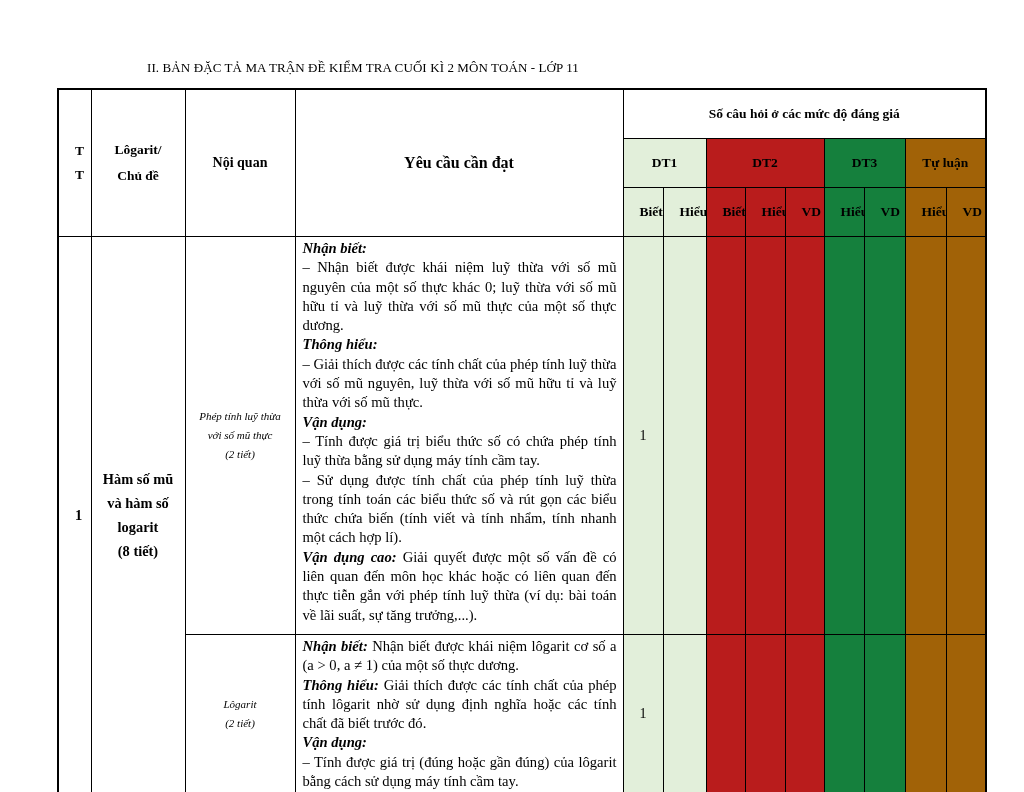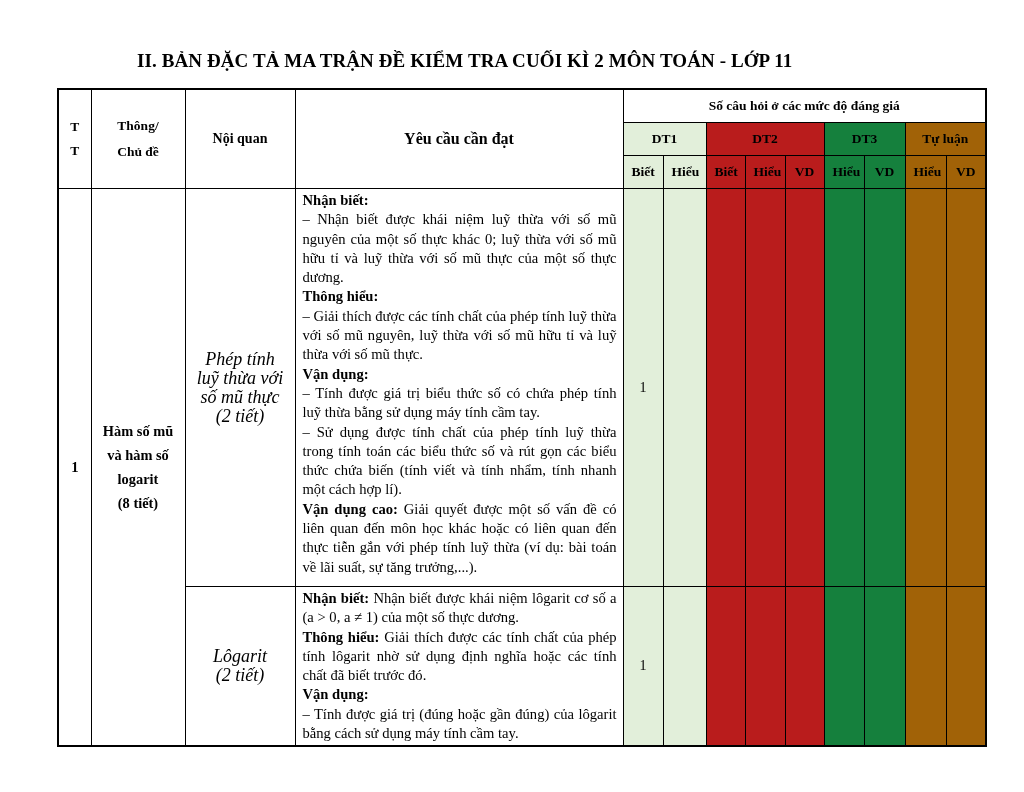--- a/index.html
+++ b/index.html
@@ -11,38 +11,38 @@
     width: 1024px;
     height: 792px;
     position: relative;
     font-family: "Liberation Serif", serif;
     color: #000;
   }
   .doc-title {
     position: absolute;
     left: 137px;
     top: 50px;
-    margin: 0;
-    font-size: 19px;
-    font-weight: bold;
+    margin: 10px;
+    font-size: 13px;
+    font-weight: normal;
     white-space: nowrap;
     letter-spacing: 0.1px;
   }
   table.matrix {
     position: absolute;
     left: 57px;
     top: 88px;
     width: 928px;
     border-collapse: collapse;
     table-layout: fixed;
     border: 2px solid #000;
   }
   .matrix th, .matrix td {
     border: 1px solid #000;
-    padding: 8px;
+    padding: 16px;
     overflow: hidden;
   }
   .matrix thead th {
     font-weight: bold;
     text-align: center;
     vertical-align: middle;
     font-size: 13.5px;
   }
   .hdr-2line div { line-height: 26px; }
   .hdr-tt div { line-height: 24px; font-size: 13.5px; }
@@ -63,33 +63,33 @@
     text-align: center;
     vertical-align: middle;
     font-size: 14.4px;
     line-height: 24px;
     padding: 2px 5px;
   }
   td.content-cell {
     font-style: italic;
     text-align: center;
     vertical-align: middle;
-    font-size: 18px;
+    font-size: 11px;
     line-height: 19px;
     padding: 2px 8px;
   }
   td.req-cell {
     vertical-align: top;
     text-align: justify;
     padding: 2px 6px 2px 7px;
     font-size: 14.6px;
     line-height: 19.3px;
   }
   .req-para { text-align: justify; }
-  .bi { font-weight: bold; }
+  .bi { font-weight: bold; font-style: italic; }
   td.count-cell {
     text-align: center;
     vertical-align: middle;
     font-size: 14px;
   }
 </style>
 </head>
 <body>
 
 <h1 class="doc-title">II. BẢN ĐẶC TẢ MA TRẬN ĐỀ KIỂM TRA CUỐI KÌ 2 MÔN TOÁN - LỚP 11</h1>
@@ -110,21 +110,21 @@
       <col style="width:41px">
       <col style="width:40px">
   </colgroup>
   <thead>
     <tr style="height:27px">
       <th rowspan="3" class="hdr-tt">
         <div>T</div>
         <div>T</div>
       </th>
       <th rowspan="3" class="hdr-2line">
-        <div>Thông/</div>
+        <div>Lôgarit/</div>
         <div>Chủ đề</div>
       </th>
       <th rowspan="3" style="font-size:14px">Nội quan</th>
       <th rowspan="3" style="font-size:16px">Yêu cầu cần đạt</th>
       <th colspan="9">Số câu hỏi ở các mức độ đáng giá</th>
     </tr>
     <tr style="height:27px">
       <th colspan="2" class="grp bg-g">DT1</th>
       <th colspan="3" class="grp bg-b">DT2</th>
       <th colspan="2" class="grp bg-y">DT3</th>

